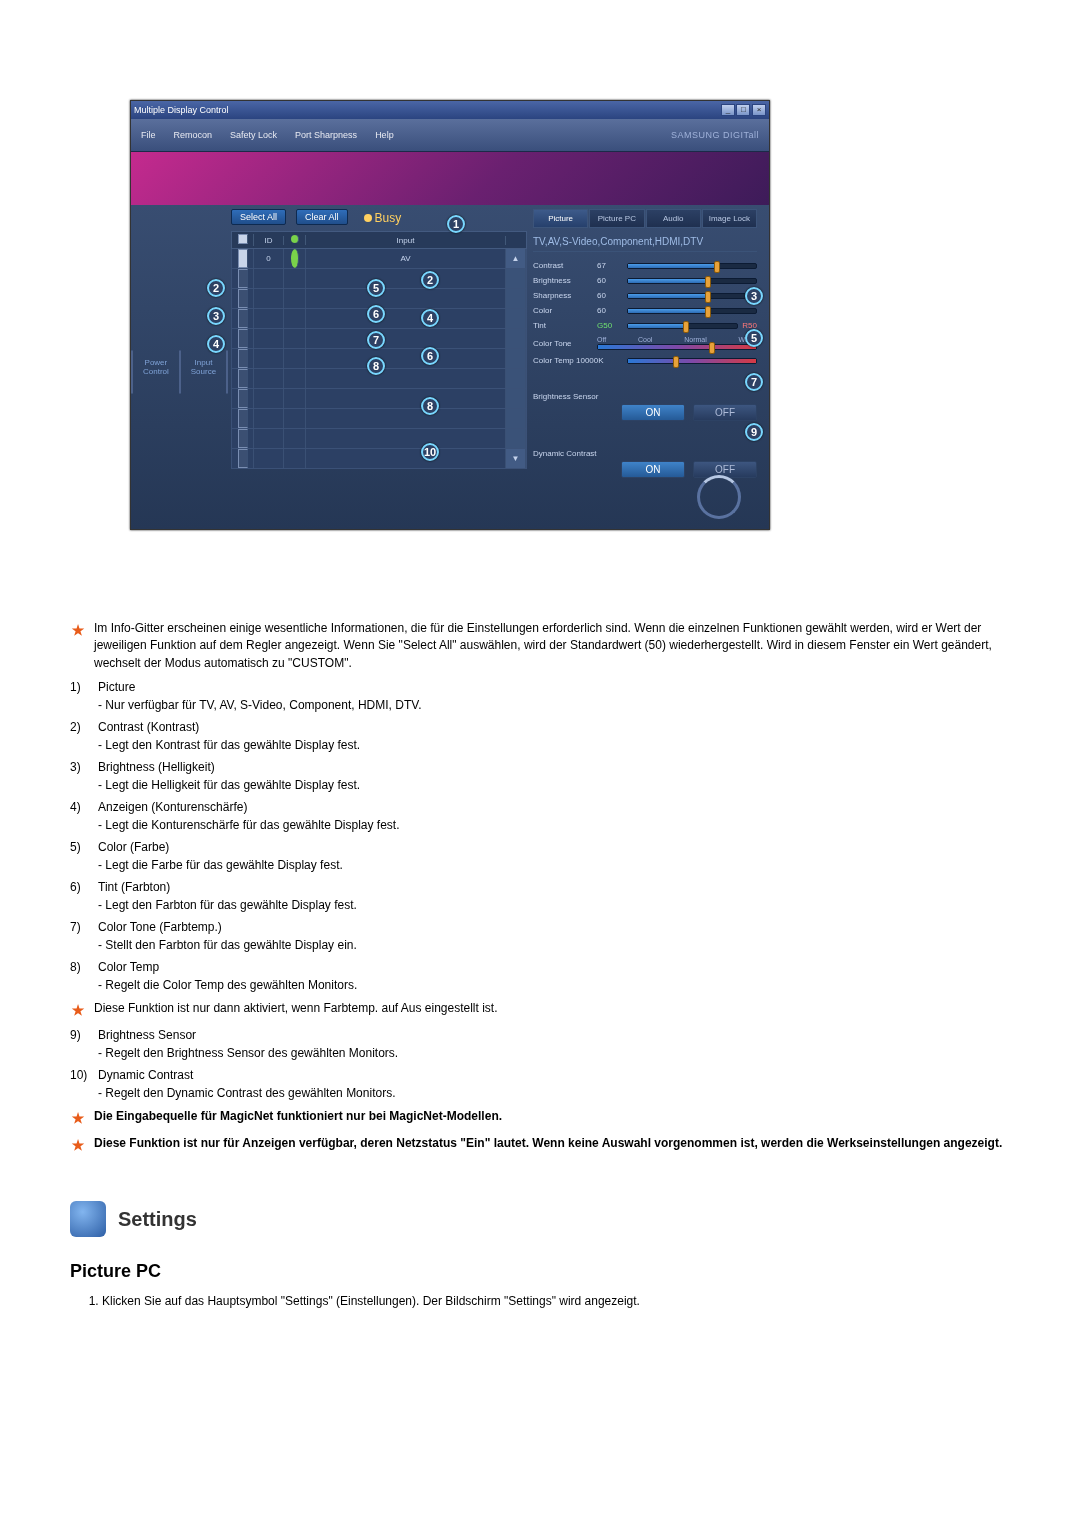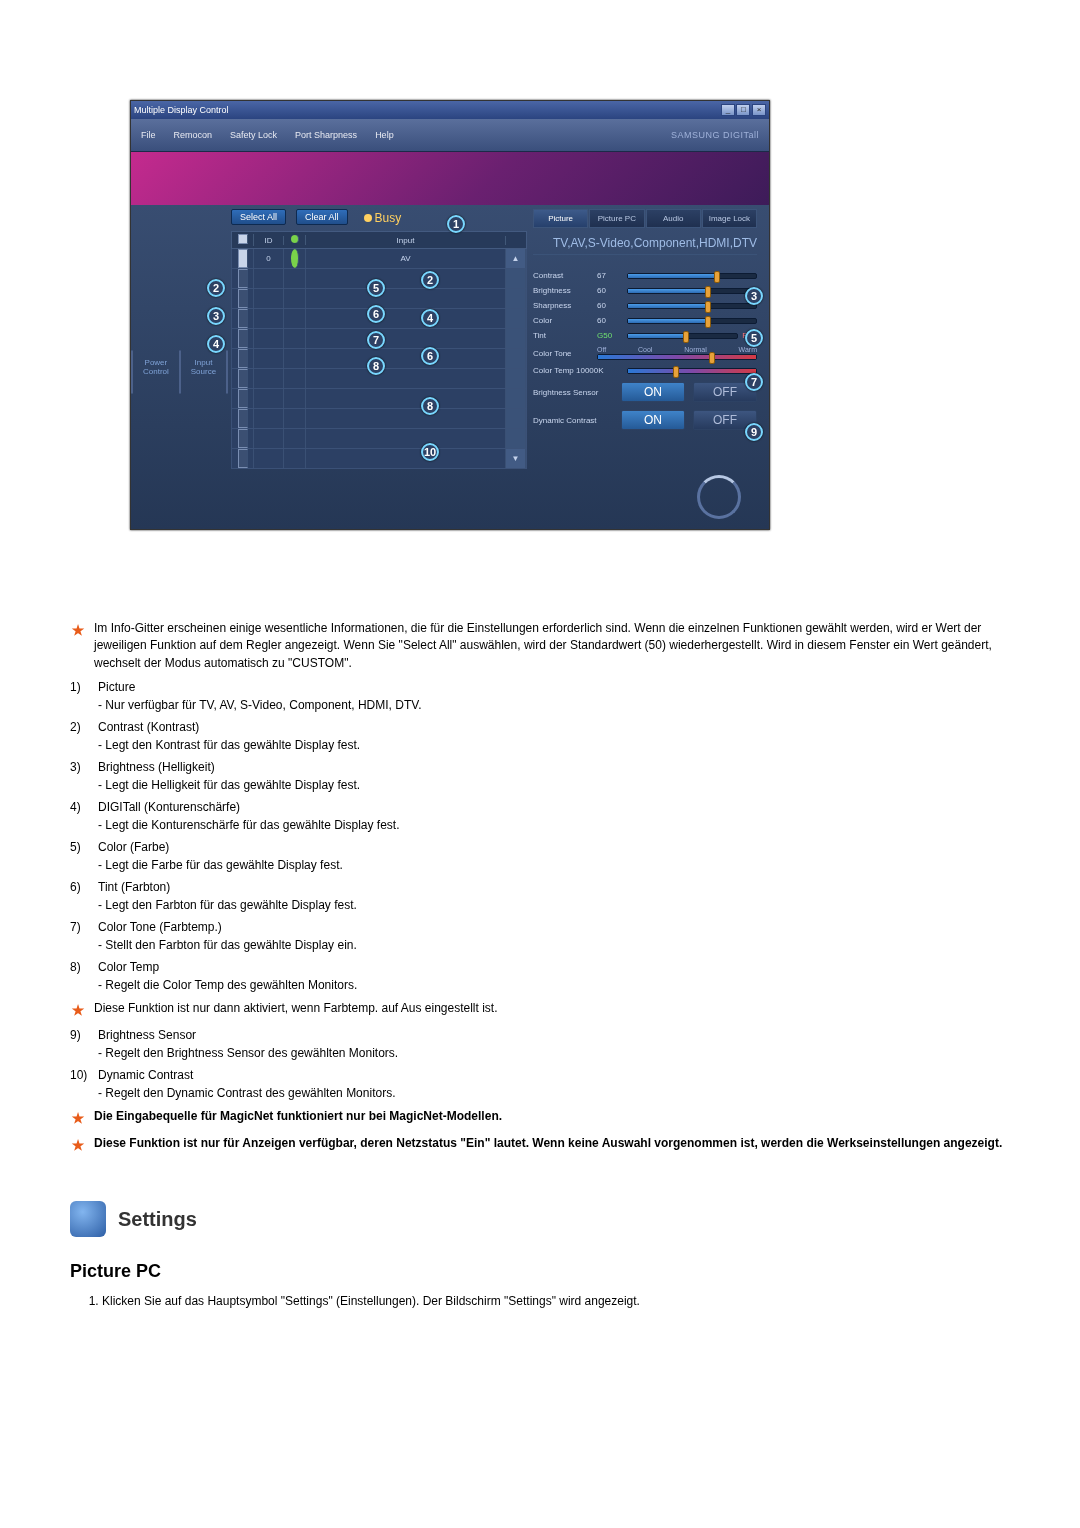--- a/index.html
+++ b/index.html
@@ -158,22 +158,22 @@
     }
     .tab{
       flex:1;
       text-align:center;
       padding:4px 2px;
       background:linear-gradient(#2c4064,#1f3050);
       border:1px solid #3c547a;
     }
     .tab.active{background:linear-gradient(#3d5a8a,#26406c);color:#fff;}
     .src-label{
-      font-size:12px;color:#9fbce6;text-align:right;
-      padding:4px 0;border-bottom:1px solid #3b5378;margin-bottom:13px;
+      font-size:10px;color:#9fbce6;text-align:left;
+      padding:4px 0;border-bottom:1px solid #3b5378;margin-bottom:6px;
     }
     .adj-row{
       display:grid;
       grid-template-columns:60px 26px 1fr;
       align-items:center;
       font-size:8px;color:#c9d6ee;
       padding:3px 0;
       gap:4px;
     }
     .slider{
@@ -182,21 +182,21 @@
     .slider .fill{position:absolute;left:0;top:0;bottom:0;background:linear-gradient(#4a9be8,#2d6cb5);}
     .slider .thumb{position:absolute;top:-3px;width:6px;height:12px;background:#e8a23a;border:1px solid #8a5a0a;border-radius:2px;}
     .slider.gradient .fill{background:linear-gradient(90deg,#2a78d6,#7e49a8,#d53a45);}
     .tone-labels{display:flex;justify-content:space-between;font-size:7px;color:#9fb1d9;margin-bottom:1px;}
     .toggle-row{
       display:grid;grid-template-columns:80px 1fr 1fr;gap:8px;align-items:center;
       font-size:8px;color:#c9d6ee;padding:4px 0;
     }
     .tog{
       text-align:center;padding:2px 0;border:1px solid #2d4264;
-      background:linear-gradient(#3d5680,#273b5e);border-radius:2px;font-size:12px;color:#aebbd8;
+      background:linear-gradient(#3d5680,#273b5e);border-radius:2px;font-size:10px;color:#aebbd8;margin-top:32px;
     }
     .tog.on{background:linear-gradient(#3f83c9,#255a97);color:#fff;}
     .spinner{
       position:absolute;right:28px;bottom:10px;width:44px;height:44px;border-radius:50%;
       border:3px solid #5a72a0;border-top-color:#b7c8e4;
     }
     
     .circle-num{
       position:absolute;width:18px;height:18px;border:2px solid #79d7ff;border-radius:50%;
       background:#2d4164;color:#fff;font-size:11px;font-weight:bold;
@@ -555,21 +555,21 @@
     </li>
   <li>
       <span class="desc">Contrast (Kontrast)</span>
       <span class="sub">- Legt den Kontrast für das gewählte Display fest.</span>
     </li>
   <li>
       <span class="desc">Brightness (Helligkeit)</span>
       <span class="sub">- Legt die Helligkeit für das gewählte Display fest.</span>
     </li>
   <li>
-      <span class="desc">DIGITall (Konturenschärfe)</span>
+      <span class="desc">Anzeigen (Konturenschärfe)</span>
       <span class="sub">- Legt die Konturenschärfe für das gewählte Display fest.</span>
     </li>
   <li>
       <span class="desc">Color (Farbe)</span>
       <span class="sub">- Legt die Farbe für das gewählte Display fest.</span>
     </li>
   <li>
       <span class="desc">Tint (Farbton)</span>
       <span class="sub">- Legt den Farbton für das gewählte Display fest.</span>
     </li>

